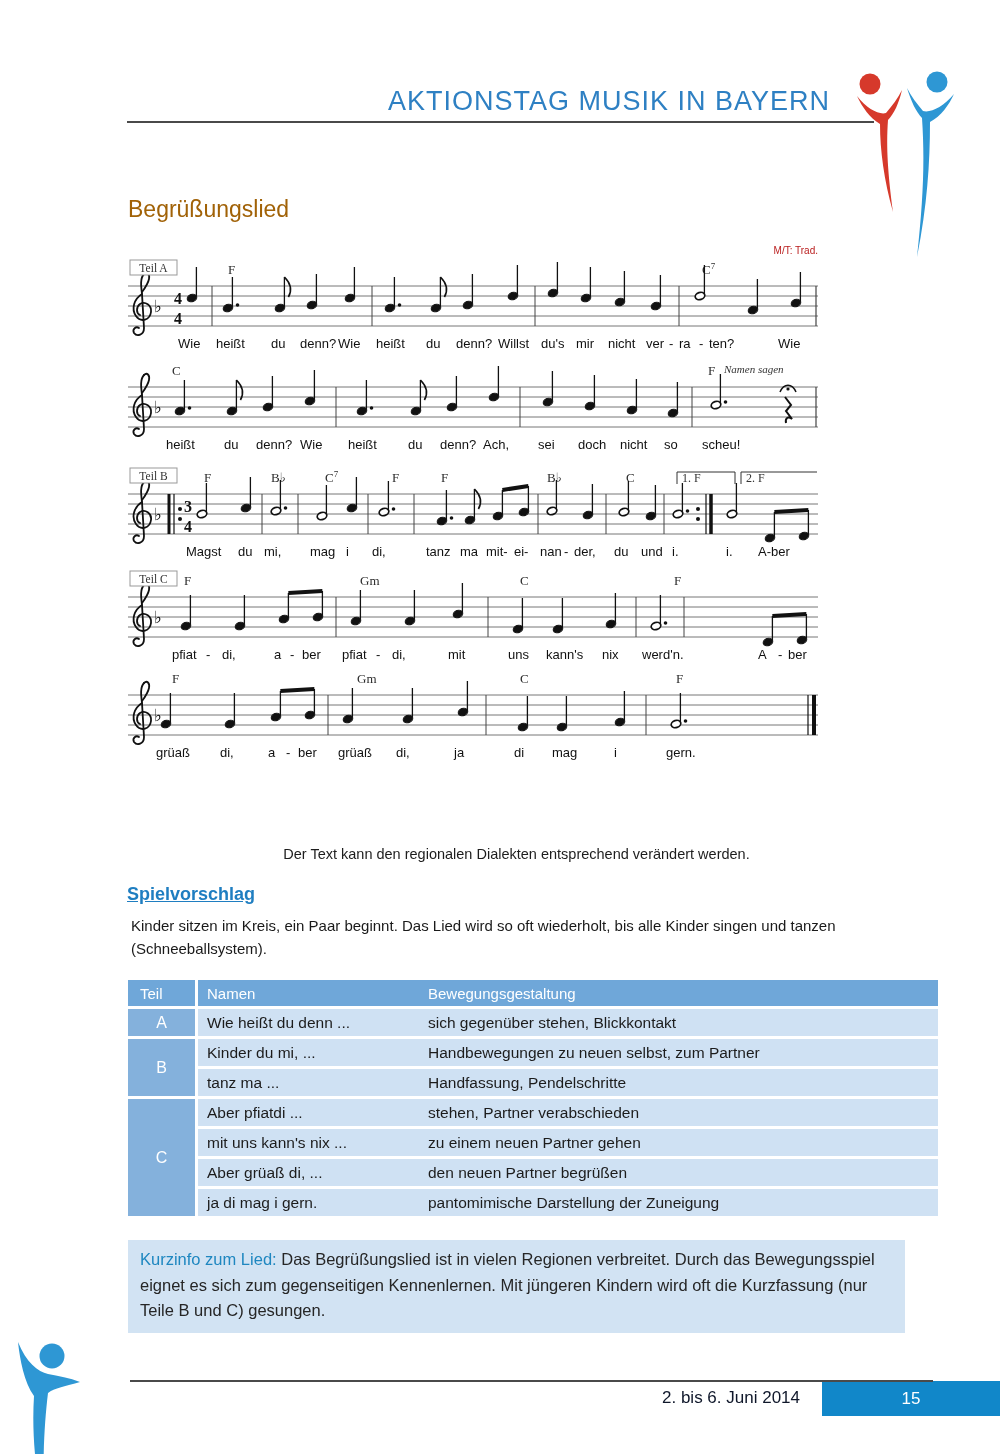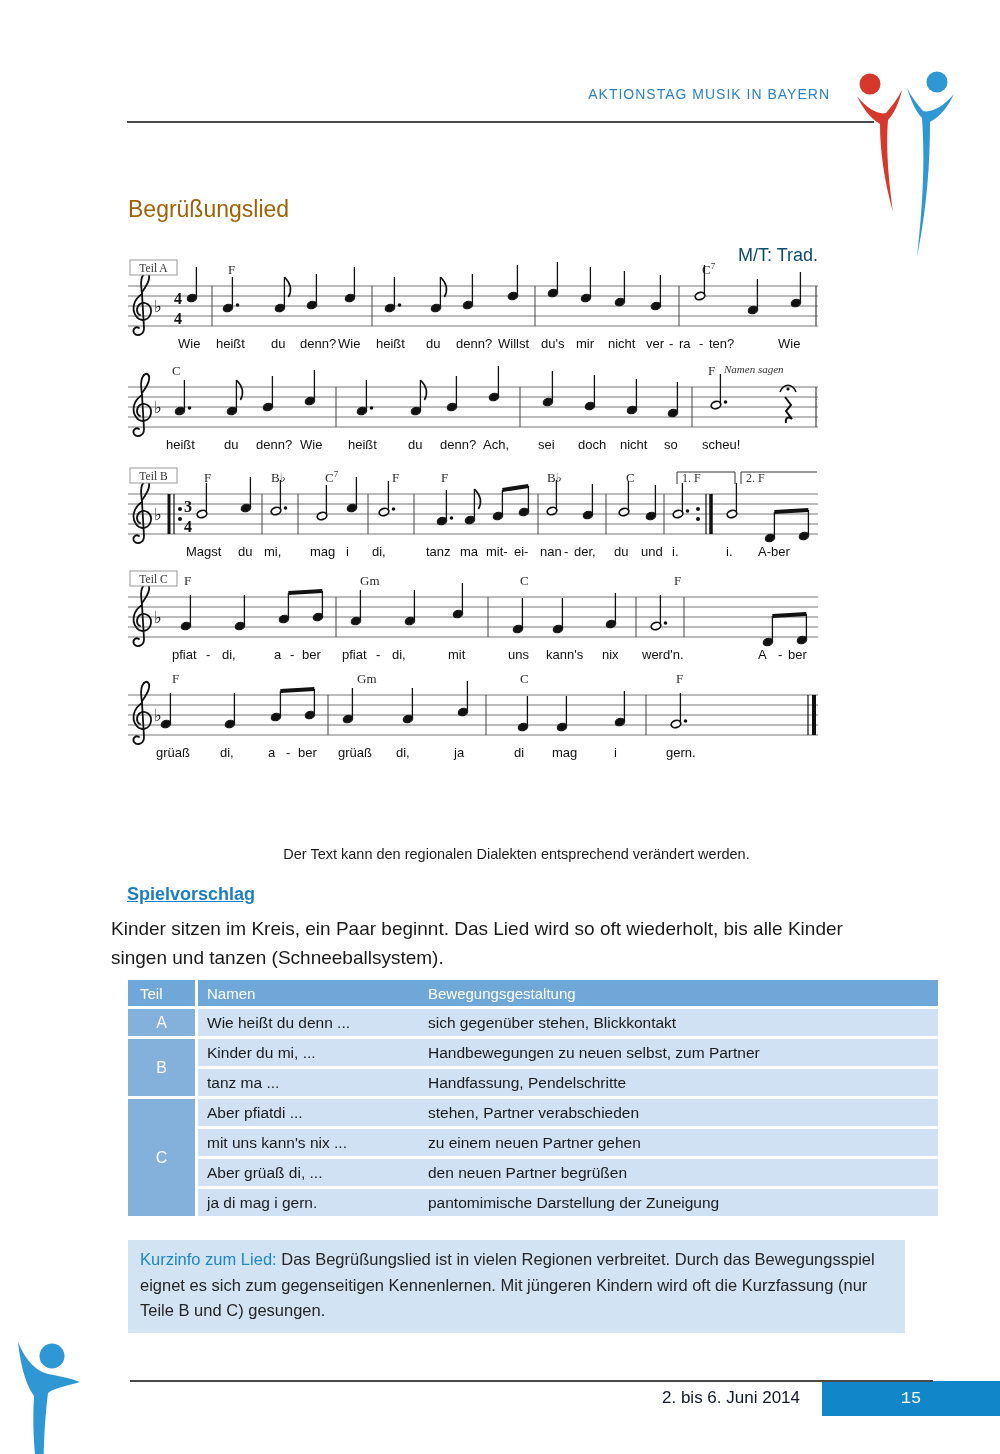--- a/index.html
+++ b/index.html
@@ -1,44 +1,44 @@
 <!DOCTYPE html>
 <html><head>
 <meta charset="utf-8">
 <style>
   html,body{margin:0;padding:0;background:#fff;}
   body{width:1000px;height:1454px;position:relative;font-family:"Liberation Sans",sans-serif;overflow:hidden;}
   .abs{position:absolute;}
 
-  .header-title{top:86px;left:0;width:830px;text-align:right;font-size:14px;letter-spacing:1px;color:#2e80c3;}
+  .header-title{top:86px;left:0;width:830px;text-align:right;font-size:27px;letter-spacing:1px;color:#2e80c3;}
   .header-rule{top:121px;left:127px;width:747px;border-top:2px solid #4a4a4a;}
 
   .song-title{top:196px;left:128px;width:690px;text-align:left;font-size:23px;color:#a16207;}
-  .song-credit{top:245px;left:128px;width:690px;text-align:right;font-size:18px;color:#0c4a6e;}
+  .song-credit{top:245px;left:128px;width:690px;text-align:right;font-size:10px;color:#b91c1c;}
 
   .score{top:258px;left:128px;width:690px;}
   .score svg{display:block;}
 
   .caption{top:846px;left:128px;width:777px;text-align:center;font-size:14.5px;color:#1d1d1d;}
   .section-heading{top:884px;left:127px;font-size:18px;font-weight:bold;color:#1f7ec1;text-decoration:underline;}
-  .paragraph{top:915px;left:111px;width:780px;font-size:19px;line-height:1.5;color:#1a1a1a;}
+  .paragraph{top:915px;left:131px;width:780px;font-size:15px;line-height:1.5;color:#1a1a1a;}
 
   .song-table{top:980px;left:128px;}
   table{border-collapse:separate;border-spacing:0;width:777px;table-layout:fixed;}
   th{background:#6fa7d9;color:#fff;font-weight:normal;font-size:15px;text-align:left;height:26px;padding:0 0 0 9px;border-bottom:3px solid #fff;}
   th.teil-h{border-right:3px solid #fff;padding-left:12px;}
   td.teil{background:#84b1dc;color:#fff;text-align:center;font-size:16px;border-bottom:3px solid #fff;border-right:3px solid #fff;}
   td.cell{background:#cfe1f3;font-size:15.5px;color:#1c1c1c;border-bottom:3px solid #fff;height:27px;padding:0 0 0 9px;}
 
   .kurzinfo{top:1240px;left:128px;width:753px;background:#d2e3f3;padding:7px 12px 9px 12px;font-size:16.5px;line-height:1.55;color:#262626;}
   .ki-label{color:#1e87c0;}
 
   .footer-rule{top:1380px;left:130px;width:803px;border-top:2px solid #4a4a4a;z-index:3;}
   .footer-date{top:1388px;left:128px;width:672px;text-align:right;font-size:17px;color:#0f172a;}
-  .page-box{top:1381px;left:822px;width:178px;height:35px;background:#1187c9;color:#fff;font-size:17px;display:flex;align-items:center;justify-content:center;z-index:2;font-family:Liberation Mono, monospace;}
+  .page-box{top:1381px;left:822px;width:178px;height:35px;background:#1187c9;color:#fff;font-size:17px;display:flex;align-items:center;justify-content:center;z-index:2;}
 
   .header-logo{top:62px;left:853px;}
   .footer-logo{top:1336px;left:-10px;}
 
   
   text.chord{font-family:"Liberation Serif","DejaVu Sans",serif;font-size:13px;fill:#2b2b2b;}
   text.flat{font-family:"DejaVu Sans",sans-serif;font-size:17px;fill:#111;}
   text.tsig{font-family:"Liberation Serif",serif;font-weight:bold;font-size:16px;fill:#111;}
   text.lyric{font-family:"Liberation Sans",sans-serif;font-size:13px;fill:#111;}
   text.teil-label{font-family:"Liberation Serif",serif;font-size:11.5px;fill:#333;}

